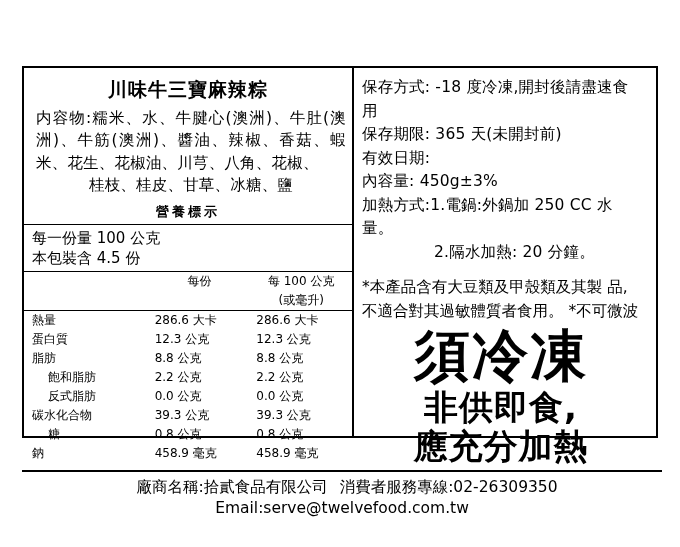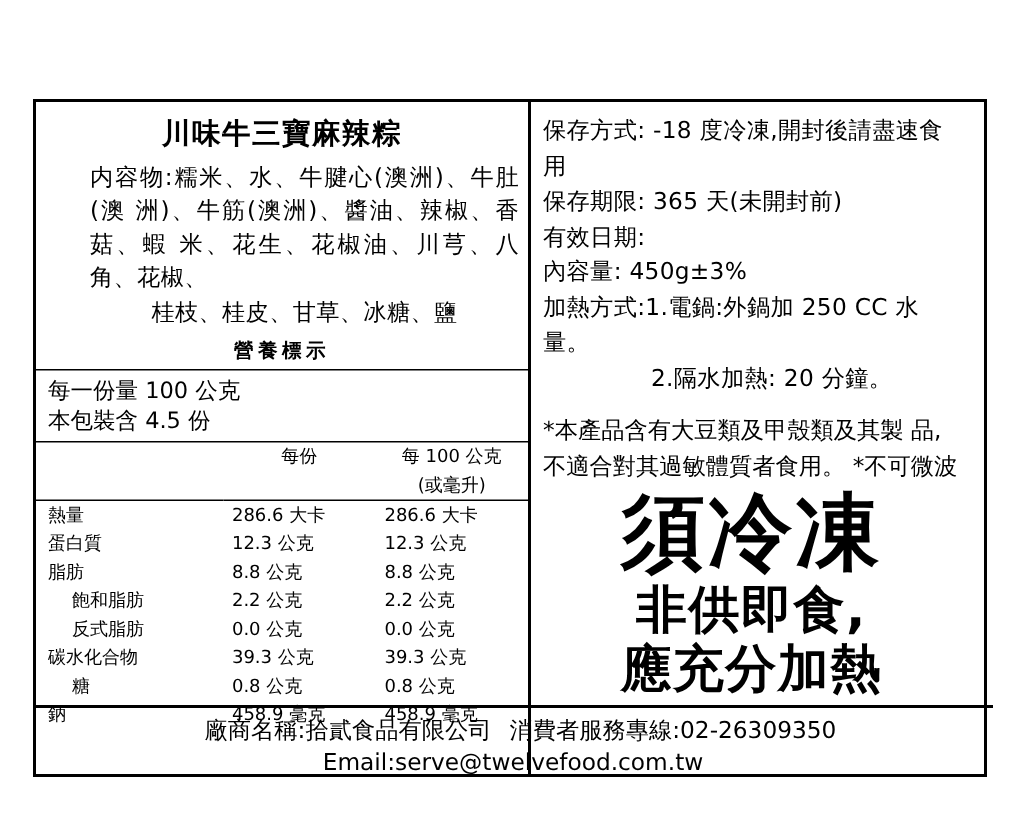--- a/index.html
+++ b/index.html
@@ -16,21 +16,21 @@
     width: 680px;
     height: 547px;
     background: #ffffff;
     overflow: hidden;
   }
   .frame {
     position: absolute;
     left: 22px;
     top: 66px;
     width: 636px;
-    height: 452px;
+    height: 372px;
     border: 2px solid #000;
     box-sizing: border-box;
     display: flex;
   }
   .left-col {
     width: 330px;
     box-sizing: border-box;
     border-right: 2px solid #000;
     display: flex;
     flex-direction: column;
@@ -50,21 +50,20 @@
     letter-spacing: 1px;
     padding: 10px 0 6px 0;
     line-height: 1.2;
   }
   .ingredients {
     font-size: 15.5px;
     line-height: 1.45;
     padding: 0 6px 4px 12px;
     text-align: justify;
     letter-spacing: 0.2px;
-    margin-left: 24px;
   }
   .ing-indent {
     text-align: center;
   }
   .nutrition-heading {
     text-align: center;
     font-size: 13px;
     font-weight: bold;
     letter-spacing: 3px;
     padding: 2px 0 3px 0;

